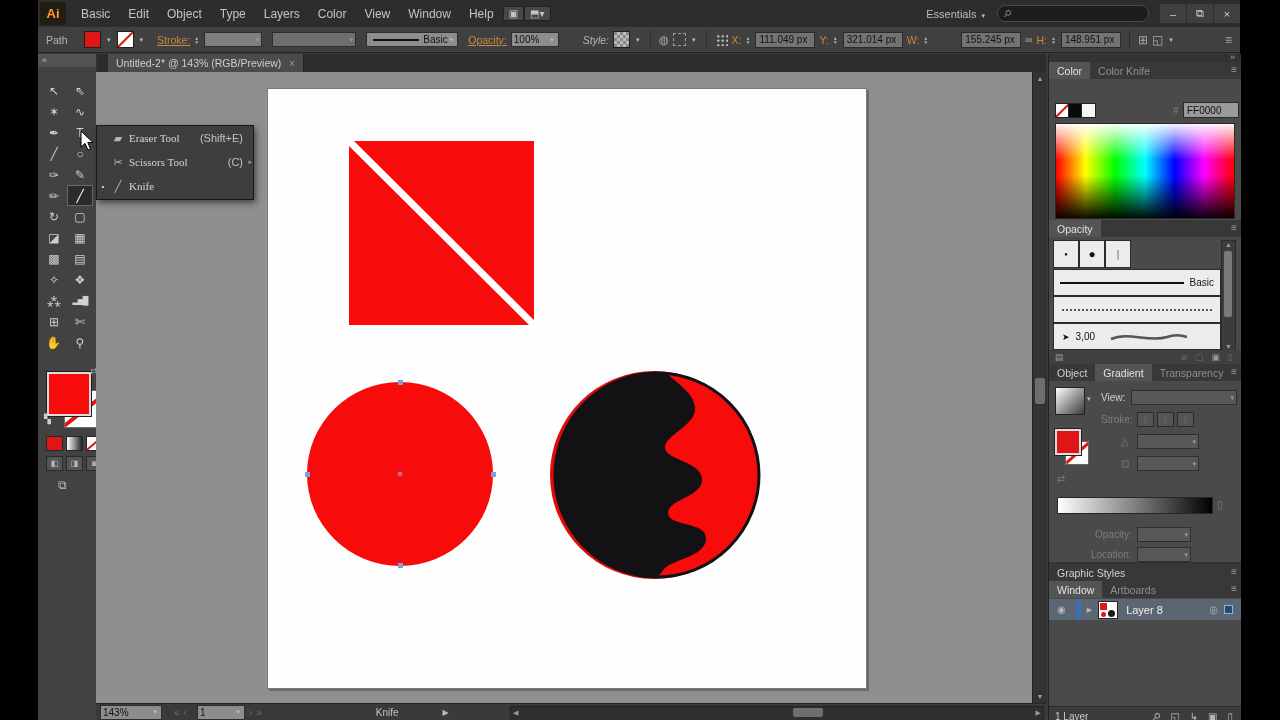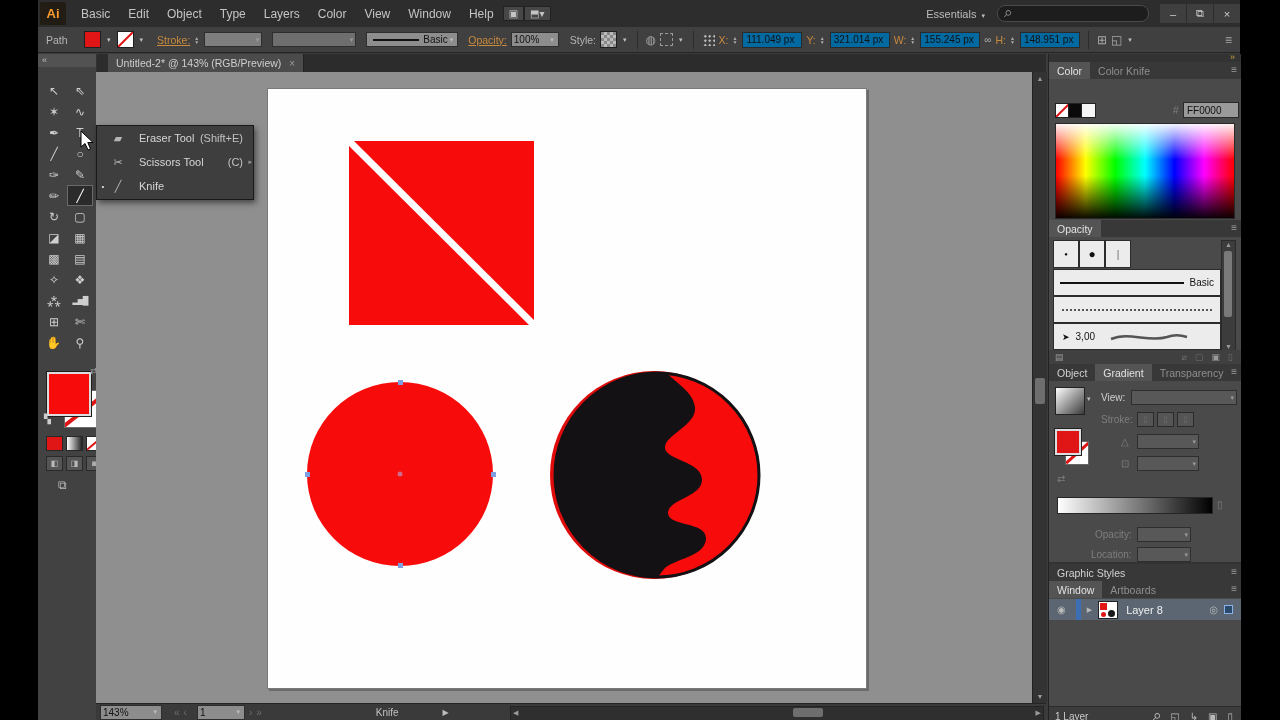--- a/index.html
+++ b/index.html
@@ -18,21 +18,21 @@
              color:#8a8a8a;font-size:10px;display:flex;align-items:center;padding:0 6px;gap:4px;}
   .winbtn{width:26px;height:19px;background:#3f3f3f;color:#cfcfcf;font-size:11px;display:flex;
           align-items:center;justify-content:center;margin-left:1px;}
   
   #controlbar{position:absolute;left:0;top:27px;width:100%;height:26px;background:#404040;
               border-bottom:1px solid #242424;display:flex;align-items:center;font-size:10.5px;gap:4px;padding-left:8px;box-sizing:border-box;}
   .cb-label{color:#b5b5b5;}
   .cb-link{color:#c98a3d;text-decoration:underline;}
   .swatch{width:15px;height:15px;border:1px solid #1f1f1f;display:inline-block;}
   .dd{font-size:7px;color:#bdbdbd;padding:0 2px;}
-  .field{background:#0369a1;color:#111;border:1px solid #2a2a2a;height:14px;font-size:10px;
+  .field{background:#737373;color:#111;border:1px solid #2a2a2a;height:14px;font-size:10px;
          display:flex;align-items:center;padding:0 3px;}
   .stepper{display:flex;flex-direction:column;font-size:5px;color:#aaa;line-height:4px;margin-right:1px;}
   .cb-ico{color:#a8a8a8;font-size:12px;}
   .refgrid{width:13px;height:13px;background-image:radial-gradient(#c9c9c9 1px,transparent 1.3px);
            background-size:4.5px 4.5px;background-position:1px 1px;}
   .sep{width:1px;height:18px;background:#2c2c2c;margin:0 4px;}
   
   #tabbar{position:absolute;left:58px;top:54px;width:950px;height:18px;background:#2c2c2c;}
   #doctab{position:absolute;left:12px;top:0;height:18px;background:#4b4b4b;display:flex;align-items:center;
           gap:8px;padding:0 8px;font-size:10.5px;color:#cfcfcf;border-right:1px solid #222;}
@@ -63,21 +63,21 @@
   
   #vscroll{position:absolute;left:994px;top:72px;width:14px;height:631px;background:#333;border-left:1px solid #222;}
   .scr-arrow{color:#9a9a9a;font-size:7px;text-align:center;}
   #vthumb{position:absolute;left:2px;top:306px;width:10px;height:26px;background:#6e6e6e;border-radius:2px;}
   
   #flyout{position:absolute;left:58px;top:125px;width:156px;height:73px;background:#3e3e3e;
           border:1px solid #191919;box-shadow:2px 3px 6px rgba(0,0,0,.5);z-index:30;}
   .fly-row{height:24px;display:flex;align-items:center;font-size:11px;color:#d6d6d6;position:relative;}
   .fly-bullet{width:12px;text-align:center;font-size:8px;color:#ddd;}
   .fly-ico{width:18px;text-align:center;color:#b5b5b5;font-size:11px;}
-  .fly-label{margin-left:12px;}
+  .fly-label{margin-left:2px;font-family:Liberation Serif, serif;}
   .fly-short{margin-left:auto;margin-right:10px;color:#c2c2c2;}
   .fly-tear{position:absolute;right:1px;top:8px;font-size:7px;color:#9a9a9a;}
   
   #cursor{position:absolute;left:42px;top:130px;z-index:40;}
   
   #statusbar{position:absolute;left:58px;top:703px;width:950px;height:17px;background:#3a3a3a;
              border-top:1px solid #242424;display:flex;align-items:center;font-size:10px;gap:4px;padding-left:4px;box-sizing:border-box;}
   .dim{color:#6f6f6f;}
   #hscroll{position:absolute;left:414px;top:2px;width:532px;height:13px;background:#2f2f2f;border:1px solid #242424;}
   #hthumb{position:absolute;left:282px;top:1px;width:30px;height:9px;background:#6e6e6e;border-radius:2px;}
@@ -154,21 +154,21 @@
     <div class="ddbox" style="width:86px;margin-left:6px;background:#8d8d8d;color:#111;font-size:10px;justify-content:space-between;">
       <span style="flex:1;height:2px;background:#111;margin:0 4px;"></span>
       <span>Basic</span>
           <span class="dd">▾</span>
     </div>
     <span class="cb-link" style="margin-left:6px;">Opacity:</span>
     <div class="ddbox" style="width:42px;background:#8d8d8d;color:#111;font-size:10px;justify-content:space-between;">
       <span>100%</span>
           <span class="dd">▾</span>
     </div>
-    <span class="cb-label" style="margin-left:7px;">Style:</span>
+    <span class="cb-label" style="margin-left:20px;font-style:italic;">Style:</span>
     <span class="swatch" style="background:repeating-conic-gradient(#bbb 0% 25%, #888 0% 50%) 0 0/6px 6px;"></span>
     <span class="dd">▾</span>
     <span class="sep"></span>
     <span class="cb-ico">◍</span>
     <span class="cb-ico" style="border:1px dashed #9a9a9a;width:11px;height:11px;display:inline-block;"></span>
     <span class="dd">▾</span>
     <span class="sep"></span>
     <span class="refgrid"></span>
     <span class="cb-link" style="text-decoration:none;">X:</span>
     <span class="stepper">
@@ -180,21 +180,21 @@
     <span class="stepper">
           <span>▲</span>
           <span>▼</span>
         </span>
     <div class="field" style="width:52px;">321.014 px</div>
     <span class="cb-link" style="text-decoration:none;">W:</span>
     <span class="stepper">
           <span>▲</span>
           <span>▼</span>
         </span>
-    <div class="field" style="width:52px;">155.245 px</div>
+    <div class="field" style="width:52px;margin-left:28px;">155.245 px</div>
     <span class="cb-ico" style="font-size:10px;">∞</span>
     <span class="cb-link" style="text-decoration:none;">H:</span>
     <span class="stepper">
           <span>▲</span>
           <span>▼</span>
         </span>
     <div class="field" style="width:52px;">148.951 px</div>
     <span class="sep"></span>
     <span class="cb-ico">⊞</span>
     <span class="cb-ico">◱</span>

